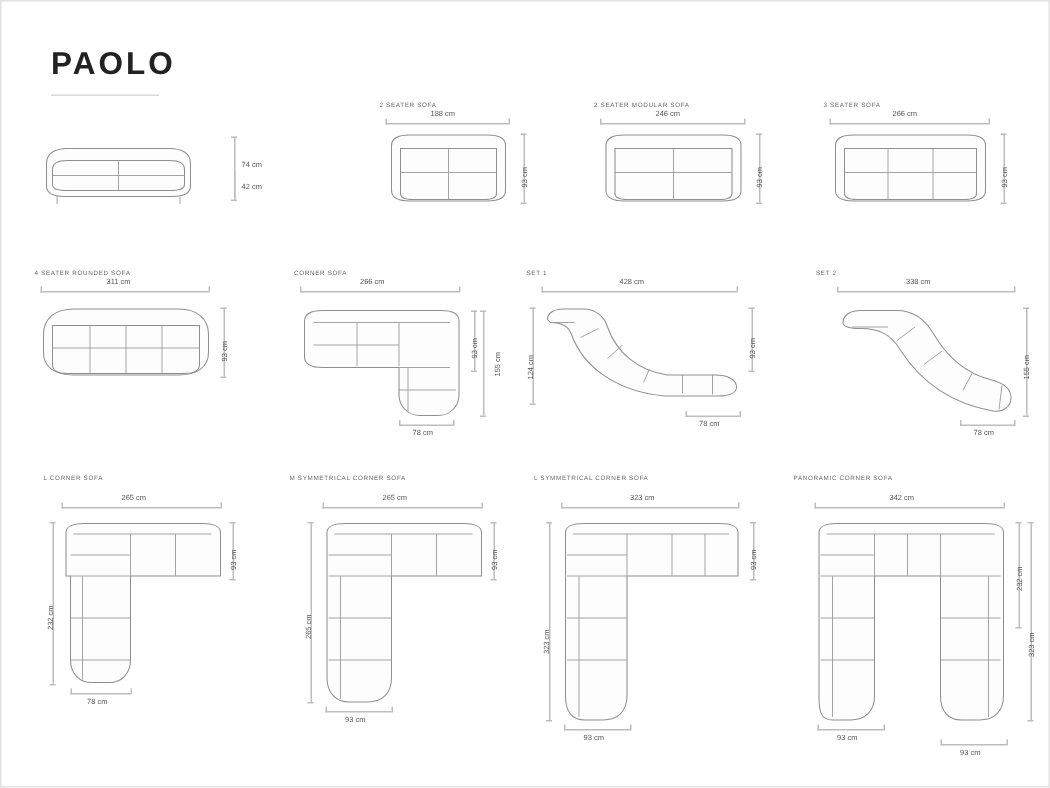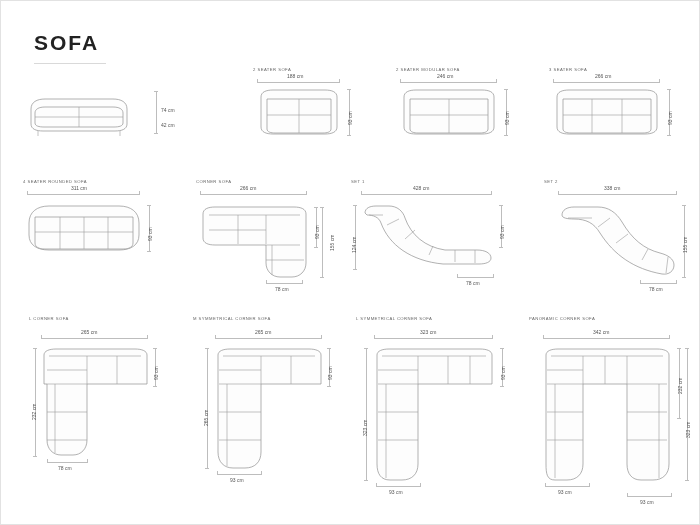--- a/index.html
+++ b/index.html
@@ -46,21 +46,21 @@
   .sofa{position:absolute;}
   .sofa svg{display:block;}
   .sep{stroke:#9a9a9a;stroke-width:.6;fill:none;}
   .body{stroke:#8f8f8f;stroke-width:.7;fill:#fdfdfd;}
 </style>
 </head>
 <body>
 
 <div class="page">
 
-  <div class="brand">SOFA</div>
+  <div class="brand">PAOLO</div>
   <div class="brand-rule"></div>
 
   <div class="item" style="left:24px;top:80px;width:160px;height:70px;">
     <div class="sofa" style="left:0px;top:12px;">
       <svg width="110" height="50" viewBox="0 0 110 50">
         <path class="body" d="M6 16 C6 9,12 6,20 6 L88 6 C96 6,102 9,102 16 L102 31 C102 36,97 38,90 38 L18 38 C11 38,6 36,6 31 Z"></path>
         <path class="body" d="M10 20 C10 16,14 14,20 14 L88 14 C94 14,98 16,98 20 L98 30 C98 33,94 34,89 34 L19 34 C14 34,10 33,10 30 Z"></path>
         <line class="sep" x1="54" y1="14" x2="54" y2="34"></line>
         <line class="sep" x1="10" y1="24" x2="98" y2="24"></line>
         <line class="sep" x1="13" y1="38" x2="13" y2="43"></line>

